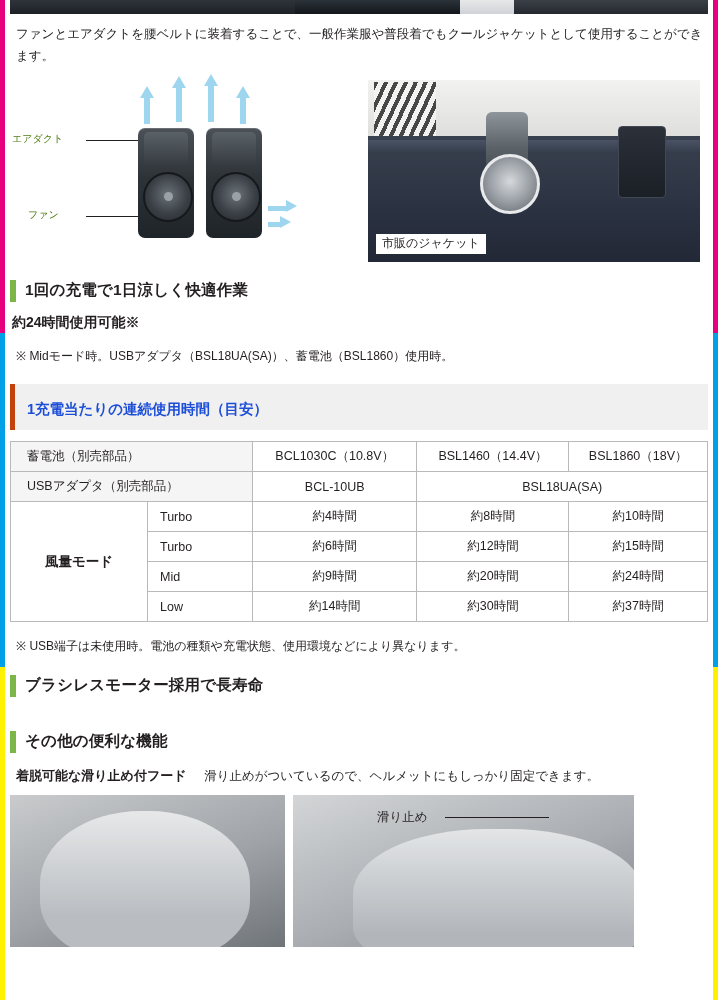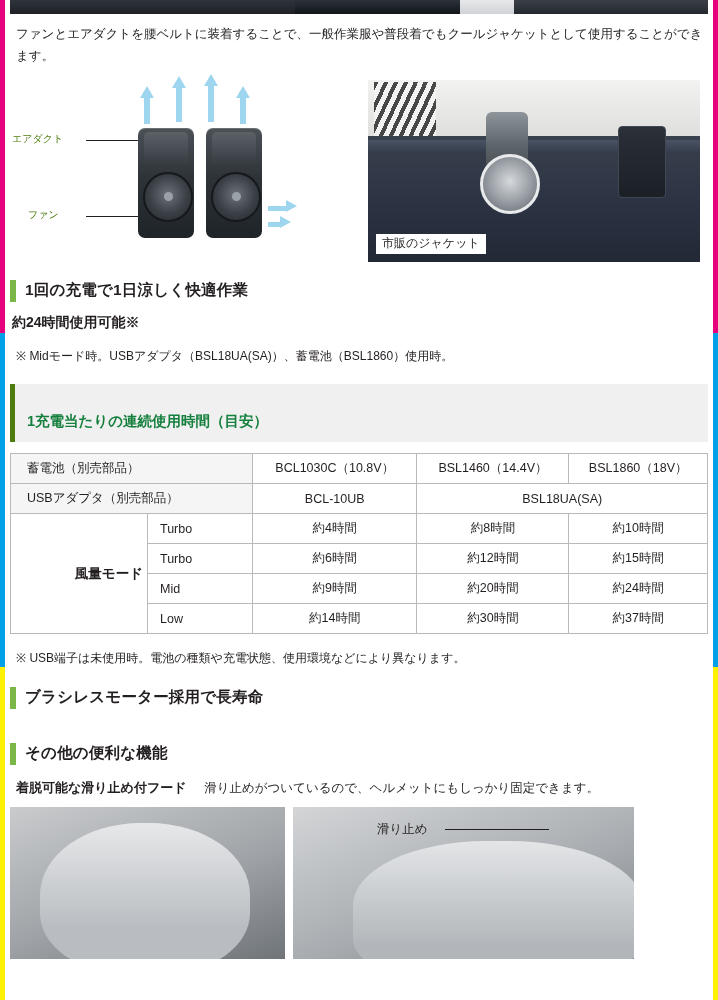--- a/index.html
+++ b/index.html
@@ -278,25 +278,25 @@
     font-size: 12px;
     line-height: 1.7;
     margin: 14px 0 0 6px;
     color: #231f20;
   }
 
   
   .table-title {
     margin-top: 18px;
     background: #f0f0f0;
-    border-left: 5px solid #4d7c0f;
+    border-left: 5px solid #c2410c;
     font-size: 14.5px;
     font-weight: bold;
-    padding: 28px 0 11px 12px;
-    color: #15803d;
+    padding: 16px 0 11px 12px;
+    color: #1d4ed8;
   }
   table.spec {
     border-collapse: collapse;
     width: 698px;
     margin-top: 11px;
     font-size: 12.5px;
   }
   table.spec th, table.spec td {
     border: 1px solid #b9b9b9;
     padding: 6px 4px;
@@ -309,21 +309,21 @@
     text-align: left;
     padding-left: 16px;
     font-weight: normal;
     white-space: nowrap;
   }
   table.spec td.mode-name {
     text-align: left;
     padding-left: 12px;
   }
   table.spec td.mode-label {
-    text-align: right;
+    text-align: center;
     font-weight: bold;
     font-size: 13.5px;
   }
 
   
   .bottom-line {
     font-size: 13px;
     font-weight: bold;
     margin: 14px 0 0 6px;
   }

